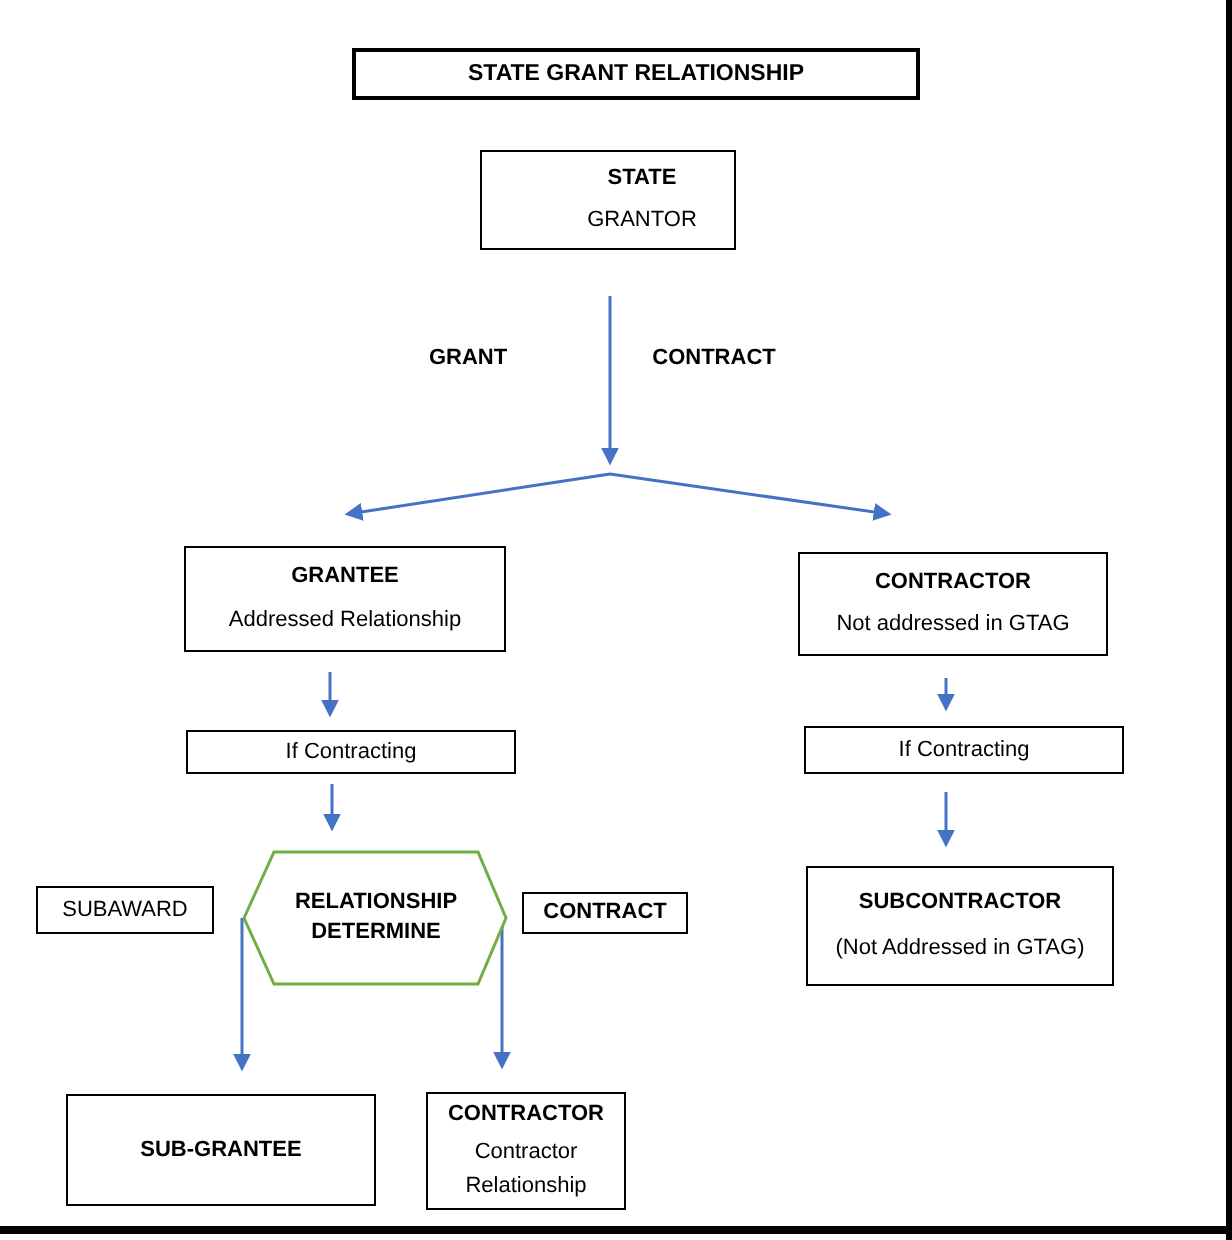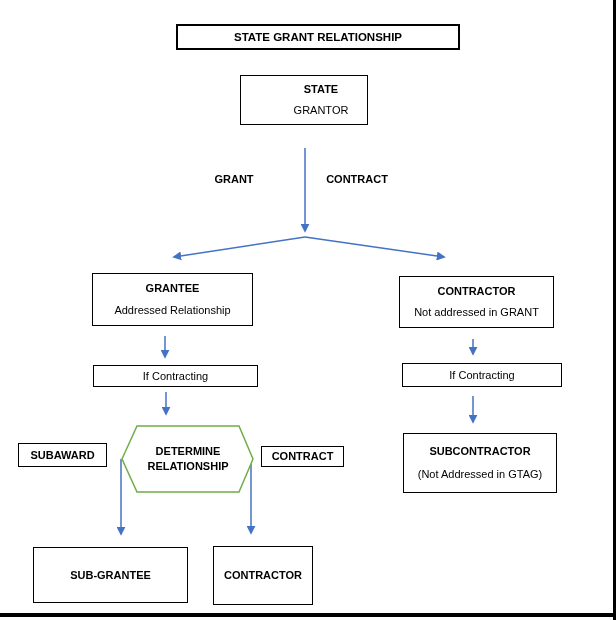--- a/index.html
+++ b/index.html
@@ -31,21 +31,21 @@
   .title-box {
     left:176px; top:24px; width:284px; height:26px;
     border-width:2px;
     font-weight:bold; font-size:11.5px;
   }
   .state-box            { left:240px; top:75px;  width:128px; height:50px;padding-left:34px; }
   .grantee-box          { left:92px;  top:273px; width:161px; height:53px; }
   .contractor-box       { left:399px; top:276px; width:155px; height:52px; }
   .ifc-left             { left:93px;  top:365px; width:165px; height:22px; }
   .ifc-right            { left:402px; top:363px; width:160px; height:24px; }
-  .subaward-box         { left:18px;  top:443px; width:89px;  height:24px; font-weight:bold; }
+  .subaward-box         { left:18px;  top:443px; width:89px;  height:24px; font-weight:normal; }
   .contract-box         { left:261px; top:446px; width:83px;  height:21px; font-weight:bold; }
   .subgrantee-box       { left:33px;  top:547px; width:155px; height:56px;gap:28px; }
   .contractor-btm-box   { left:213px; top:546px; width:100px; height:59px; line-height:17px; }
   .subcontractor-box    { left:403px; top:433px; width:154px; height:60px; }
   .edge-label {
     position:absolute; transform:translate(-50%,-50%);
     font-size:11px; font-weight:bold; color:#000000;
     white-space:nowrap; z-index:2;
   }
   .grant-label    { left:234px; top:179px; }
@@ -97,50 +97,51 @@
   <div class="edge-label grant-label">GRANT</div>
   <div class="edge-label contract-label">CONTRACT</div>
 
   <div class="node grantee-box">
     <div class="node-title">GRANTEE</div>
     <div class="node-subtitle">Addressed Relationship</div>
   </div>
 
   <div class="node contractor-box">
     <div class="node-title">CONTRACTOR</div>
-    <div class="node-subtitle">Not addressed in GRANT</div>
+    <div class="node-subtitle">Not addressed in GTAG</div>
   </div>
 
   <div class="node ifc-left single-line">
     <span>If Contracting</span>
   </div>
 
   <div class="node ifc-right single-line">
     <span>If Contracting</span>
   </div>
 
   <div class="node subaward-box single-line">
     <span>SUBAWARD</span>
   </div>
 
   <div class="hex-label">
+    <div>RELATIONSHIP</div>
     <div>DETERMINE</div>
-    <div>RELATIONSHIP</div>
   </div>
 
   <div class="node contract-box single-line">
     <span>CONTRACT</span>
   </div>
 
   <div class="node subgrantee-box">
     <div class="node-title">SUB-GRANTEE</div>
   </div>
 
   <div class="node contractor-btm-box">
     <div class="node-title">CONTRACTOR</div>
+    <div class="node-subtitle">Contractor Relationship</div>
   </div>
 
   <div class="node subcontractor-box">
     <div class="node-title">SUBCONTRACTOR</div>
     <div class="node-subtitle">(Not Addressed in GTAG)</div>
   </div>
 
   <div class="frame-right"></div>
   <div class="frame-bottom"></div>
 

